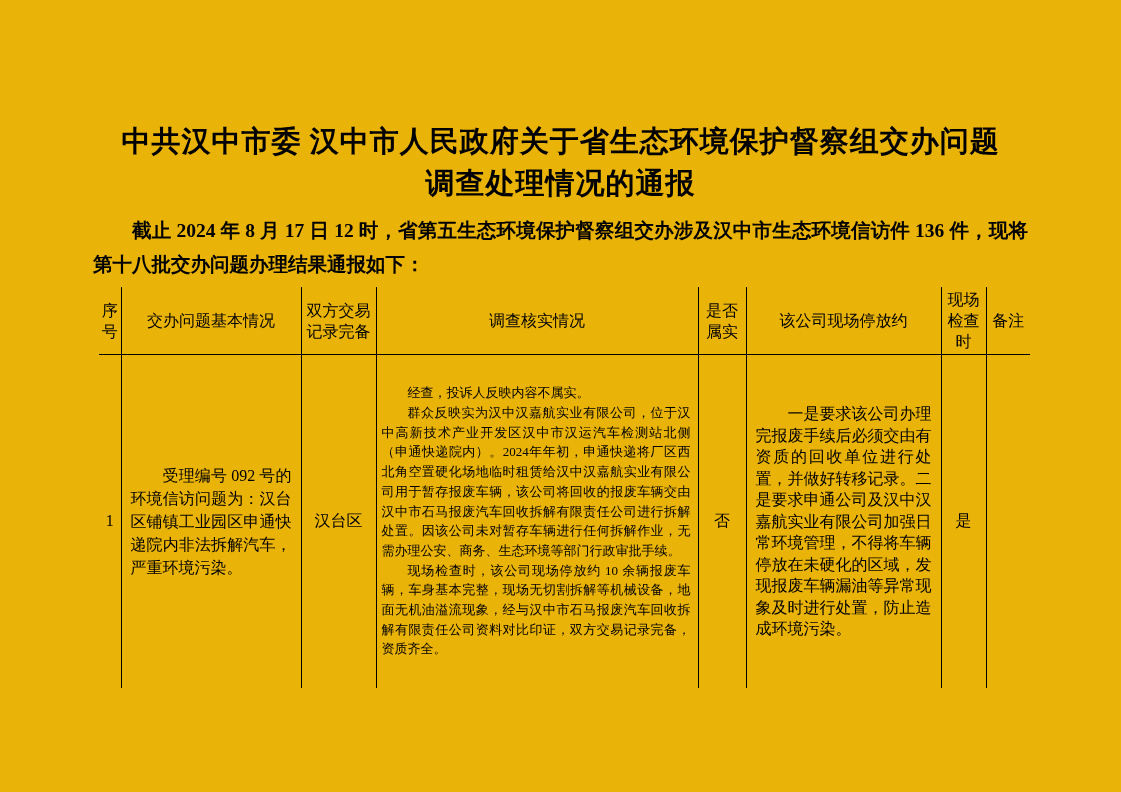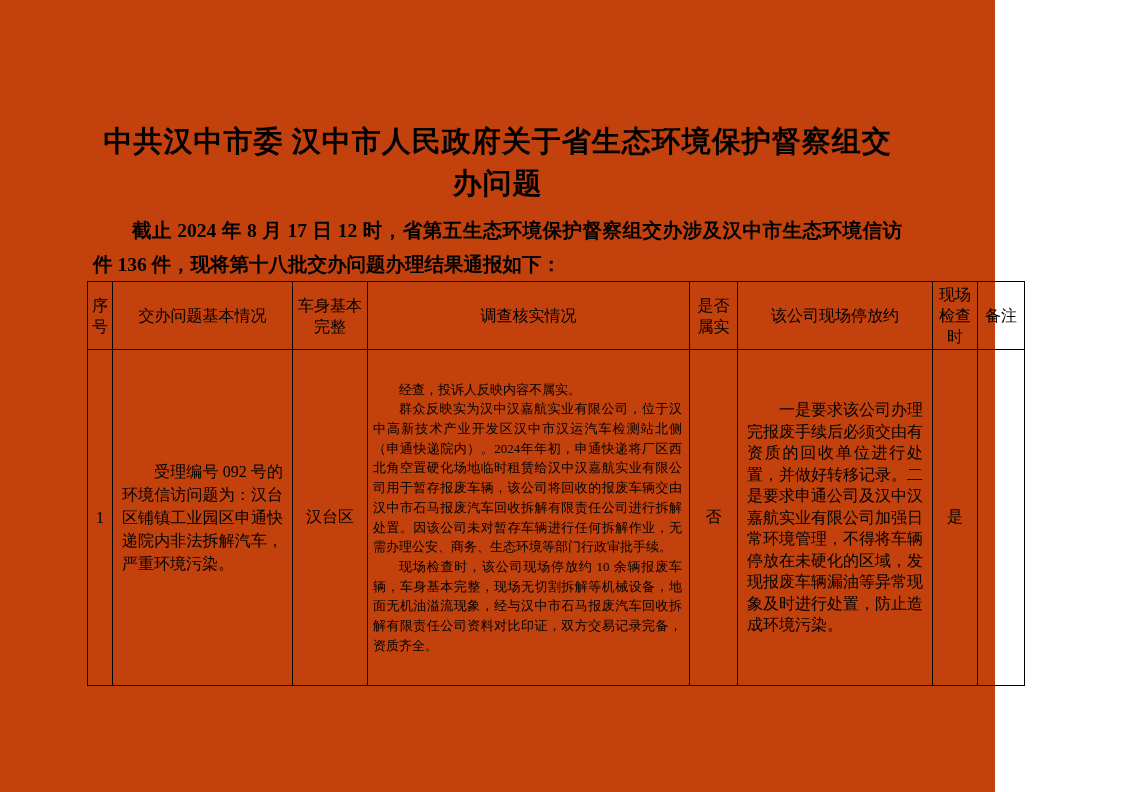--- a/index.html
+++ b/index.html
@@ -8,23 +8,23 @@
     width: 1121px;
     height: 792px;
     position: relative;
     font-family: "Liberation Serif", "DejaVu Serif", serif;
     color: #000000;
     overflow: hidden;
   }
   .page {
     position: absolute;
     left: 0; top: 0;
-    width: 995px;
+    width: 1121px;
     height: 792px;
-    background: #c2410c;
+    background: #eab308;
   }
   .doc-title {
     margin: 120px 93px 0 93px;
     text-align: center;
     font-weight: bold;
     font-size: 29px;
     line-height: 42px;
     letter-spacing: 1px;
     font-family: "Liberation Serif", "DejaVu Serif", serif;
   }
@@ -32,25 +32,25 @@
     margin: 10px 93px 0 93px;
     font-size: 19.5px;
     line-height: 34px;
     text-indent: 2em;
     font-weight: bold;
     text-align: justify;
     font-family: "Liberation Serif", "DejaVu Serif", serif;
   }
   table.report {
     position: absolute;
-    left: 87px;
+    left: 93px;
     top: 281px;
     width: 937px;
     border-collapse: collapse;
-    border: 1px solid #eab308;
+    border: 6px solid #eab308;
     table-layout: fixed;
   }
   table.report th, table.report td {
     border: 1px solid #000000;
     vertical-align: middle;
     overflow: hidden;
   }
   table.report th {
     font-family: "Liberation Sans", "DejaVu Sans", sans-serif;
     font-weight: normal;
@@ -99,40 +99,41 @@
   }
   td.c-handling .cell-text { text-indent: 2em; }
 </style>
 </head>
 <body>
 
 <div class="page">
 
   <div class="doc-title">
     <div>中共汉中市委 汉中市人民政府关于省生态环境保护督察组交办问题</div>
+    <div>调查处理情况的通报</div>
   </div>
 
   <div class="intro">截止 2024 年 8 月 17 日 12 时，省第五生态环境保护督察组交办涉及汉中市生态环境信访件 136 件，现将第十八批交办问题办理结果通报如下：</div>
 
   <table class="report">
     <colgroup>
       <col class="col-seq">
       <col class="col-problem">
       <col class="col-district">
       <col class="col-invest">
       <col class="col-verified">
       <col class="col-handling">
       <col class="col-resolved">
       <col class="col-remark">
     </colgroup>
     <thead>
       <tr>
         <th>序号</th>
         <th>交办问题基本情况</th>
-        <th>车身基本完整</th>
+        <th>双方交易记录完备</th>
         <th>调查核实情况</th>
         <th>是否属实</th>
         <th>该公司现场停放约</th>
         <th>现场检查时</th>
         <th>备注</th>
       </tr>
     </thead>
     <tbody>
       <tr>
         <td class="c-seq">1</td>

